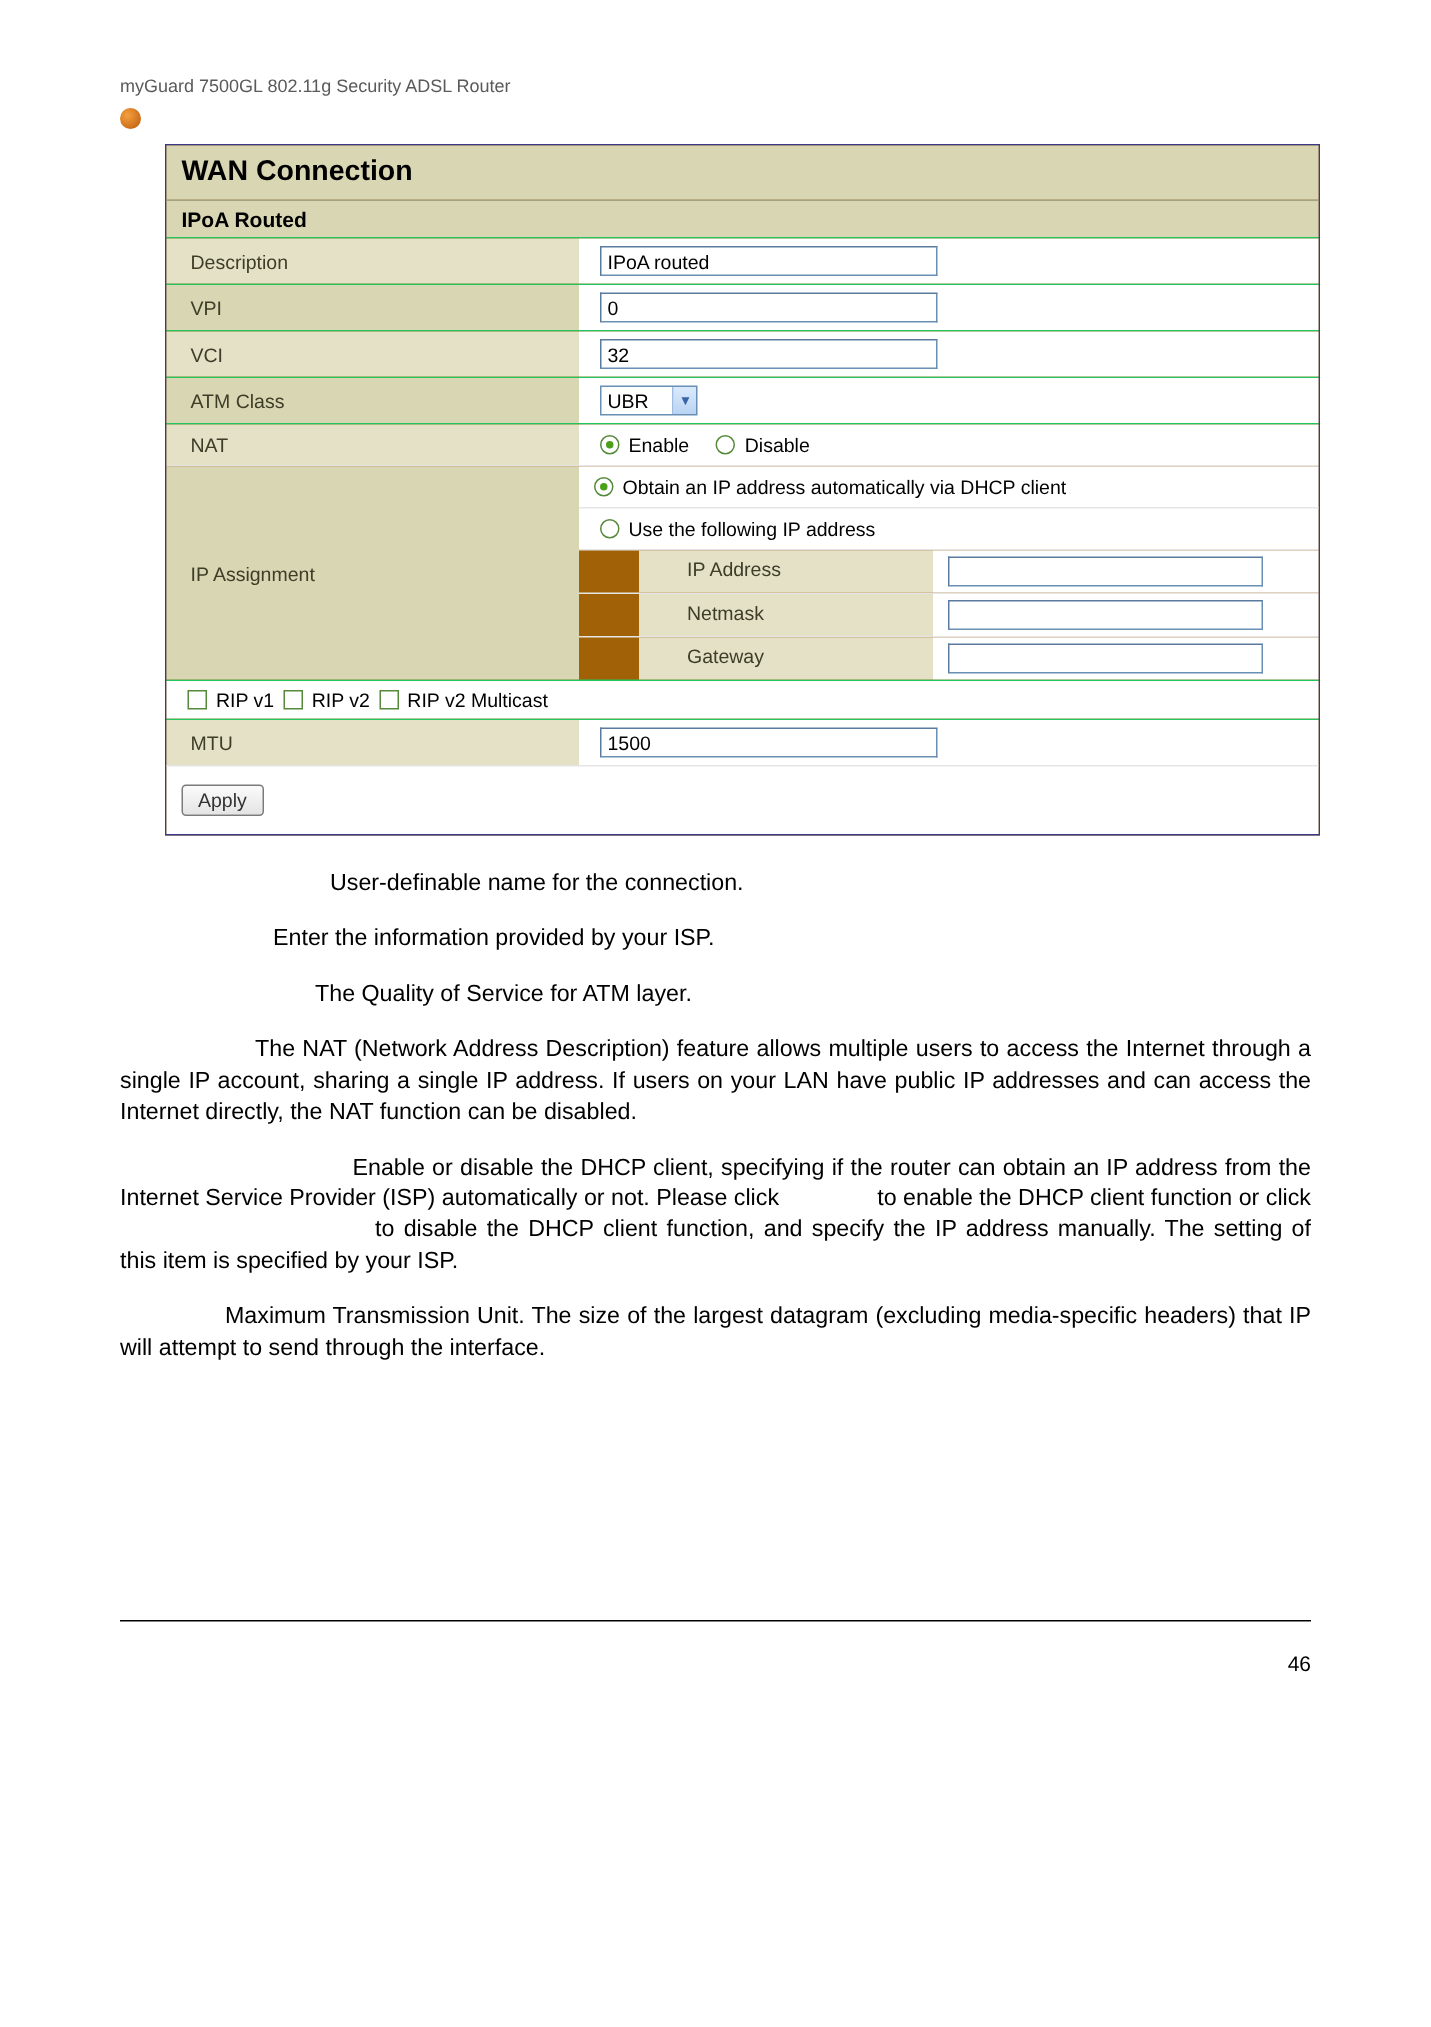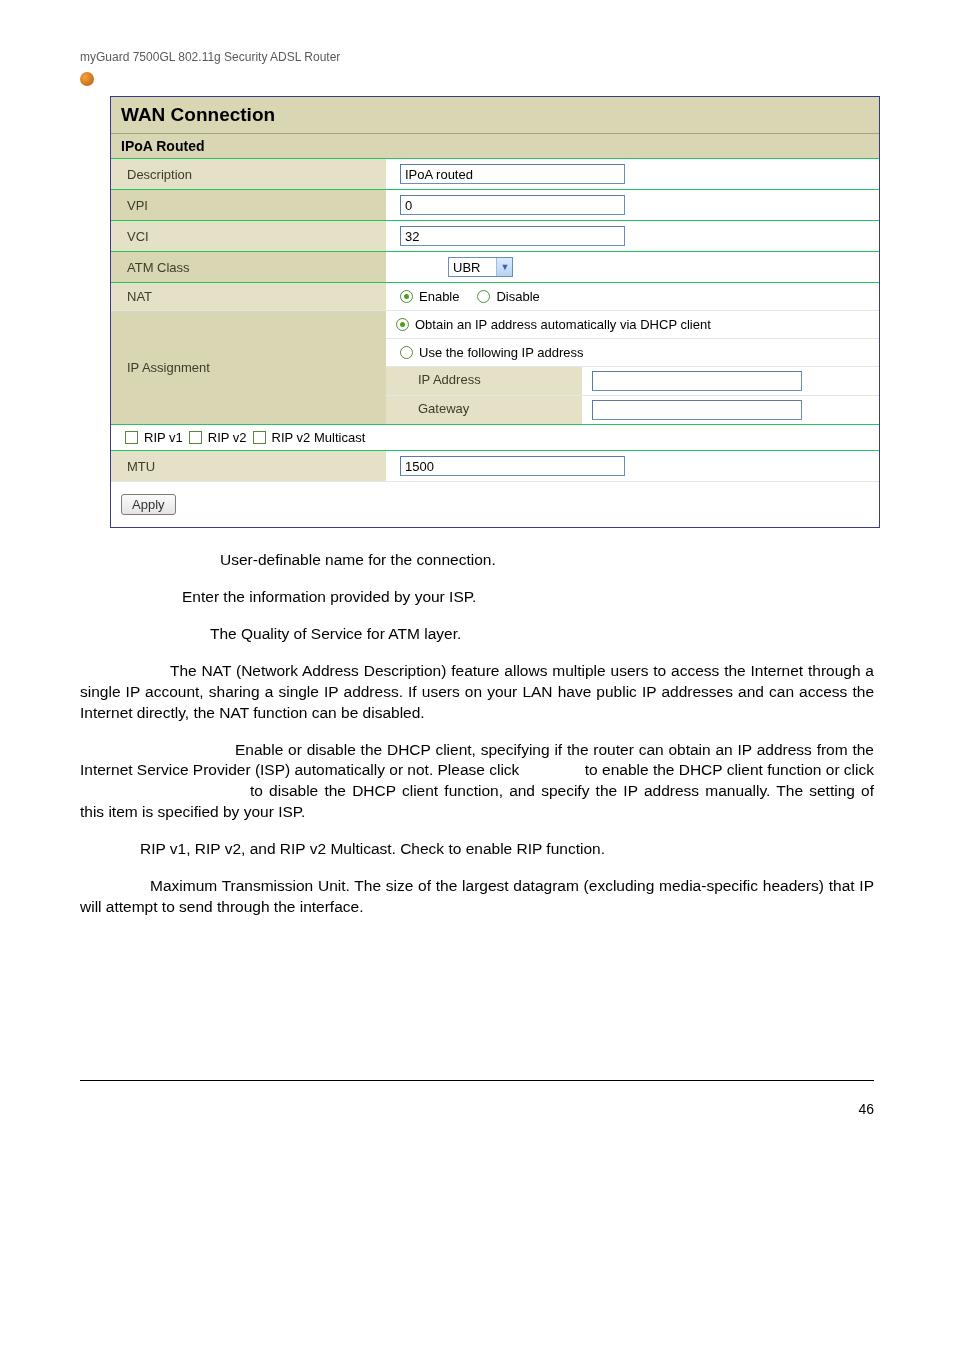--- a/index.html
+++ b/index.html
@@ -83,21 +83,20 @@
     height: 20px;
     background: #fff;
   }
   .select-box {
     border: 1px solid #6a8fb5;
     font-size: 13px;
     background: #fff;
     display: inline-flex;
     align-items: center;
     height: 20px;
-    margin-left: 48px;
   }
   .select-box span { padding: 0 16px 0 4px; }
   .select-arrow {
     width: 16px;
     height: 18px;
     background: linear-gradient(#dbeafd, #b9d3f3);
     border-left: 1px solid #9fbde1;
     display: flex;
     align-items: center;
     justify-content: center;
@@ -125,20 +124,21 @@
   .checkbox {
     width: 13px;
     height: 13px;
     border: 1px solid #558a3a;
     background: #fff;
     flex-shrink: 0;
   }
   .subrow {
     display: flex;
     border-top: 1px solid #e5e5e5;
+    padding-left: 40px;
   }
   .subrow .sublabel {
     width: 196px;
     padding: 5px 14px 5px 32px;
     background: #e4e1c6;
     font-size: 13px;
     color: #3d3d28;
   }
   .subrow .subval {
     flex: 1;
@@ -245,20 +245,24 @@
         <div class="ip-radio-row" style="border-top:none;padding-left:10px;">
           <span class="radio checked"></span>
           <span>Obtain an IP address automatically via DHCP client</span>
         </div>
         <div class="ip-radio-row">
           <span class="radio"></span>
           <span>Use the following IP address</span>
         </div>
         <div class="subrow">
           <div class="sublabel">IP Address</div>
+          <div class="subval"><input class="text-input" style=""></div>
+        </div>
+        <div class="subrow">
+          <div class="sublabel">Netmask</div>
           <div class="subval"><input class="text-input" style=""></div>
         </div>
         <div class="subrow">
           <div class="sublabel">Gateway</div>
           <div class="subval"><input class="text-input" style=""></div>
         </div>
       </div>
     </div>
 
     <div class="row">
@@ -287,19 +291,18 @@
   <div class="body-text">
     <p style="text-indent:140px;">User-definable name for the connection.</p>
     <p style="text-indent:102px;">Enter the information provided by your ISP.</p>
     <p style="text-indent:130px;">The Quality of Service for ATM layer.</p>
     <p class="indent" style="text-indent:90px;">The NAT (Network Address Description) feature allows multiple users to access the Internet through a single IP account, sharing a single IP address. If users on your LAN have public IP addresses and can access the Internet directly, the NAT function can be disabled.</p>
     <p style="text-align:justify;">
       <span style="display:inline-block;width:155px;"></span><span>Enable or disable the DHCP client, specifying if the router can obtain an IP address from the Internet Service Provider (ISP) automatically or not. Please click</span>
       <span style="float:right">to enable the DHCP client function or click</span><br>
       <span style="display:inline-block;width:170px;"></span><span>to disable the DHCP client function, and specify the IP address manually. The setting of this item is specified by your ISP.</span>
     </p>
-    <p style="text-indent:60px;">RIP v1, RIP v2, and RIP v2 Multicast. Check to enable RIP function.</p>
     <p style="text-indent:70px;">Maximum Transmission Unit. The size of the largest datagram (excluding media-specific headers) that IP will attempt to send through the interface.</p>
   </div>
 
   <div class="footer"></div>
   <div class="page-num">46</div>
 </div>
 
 </body></html>

